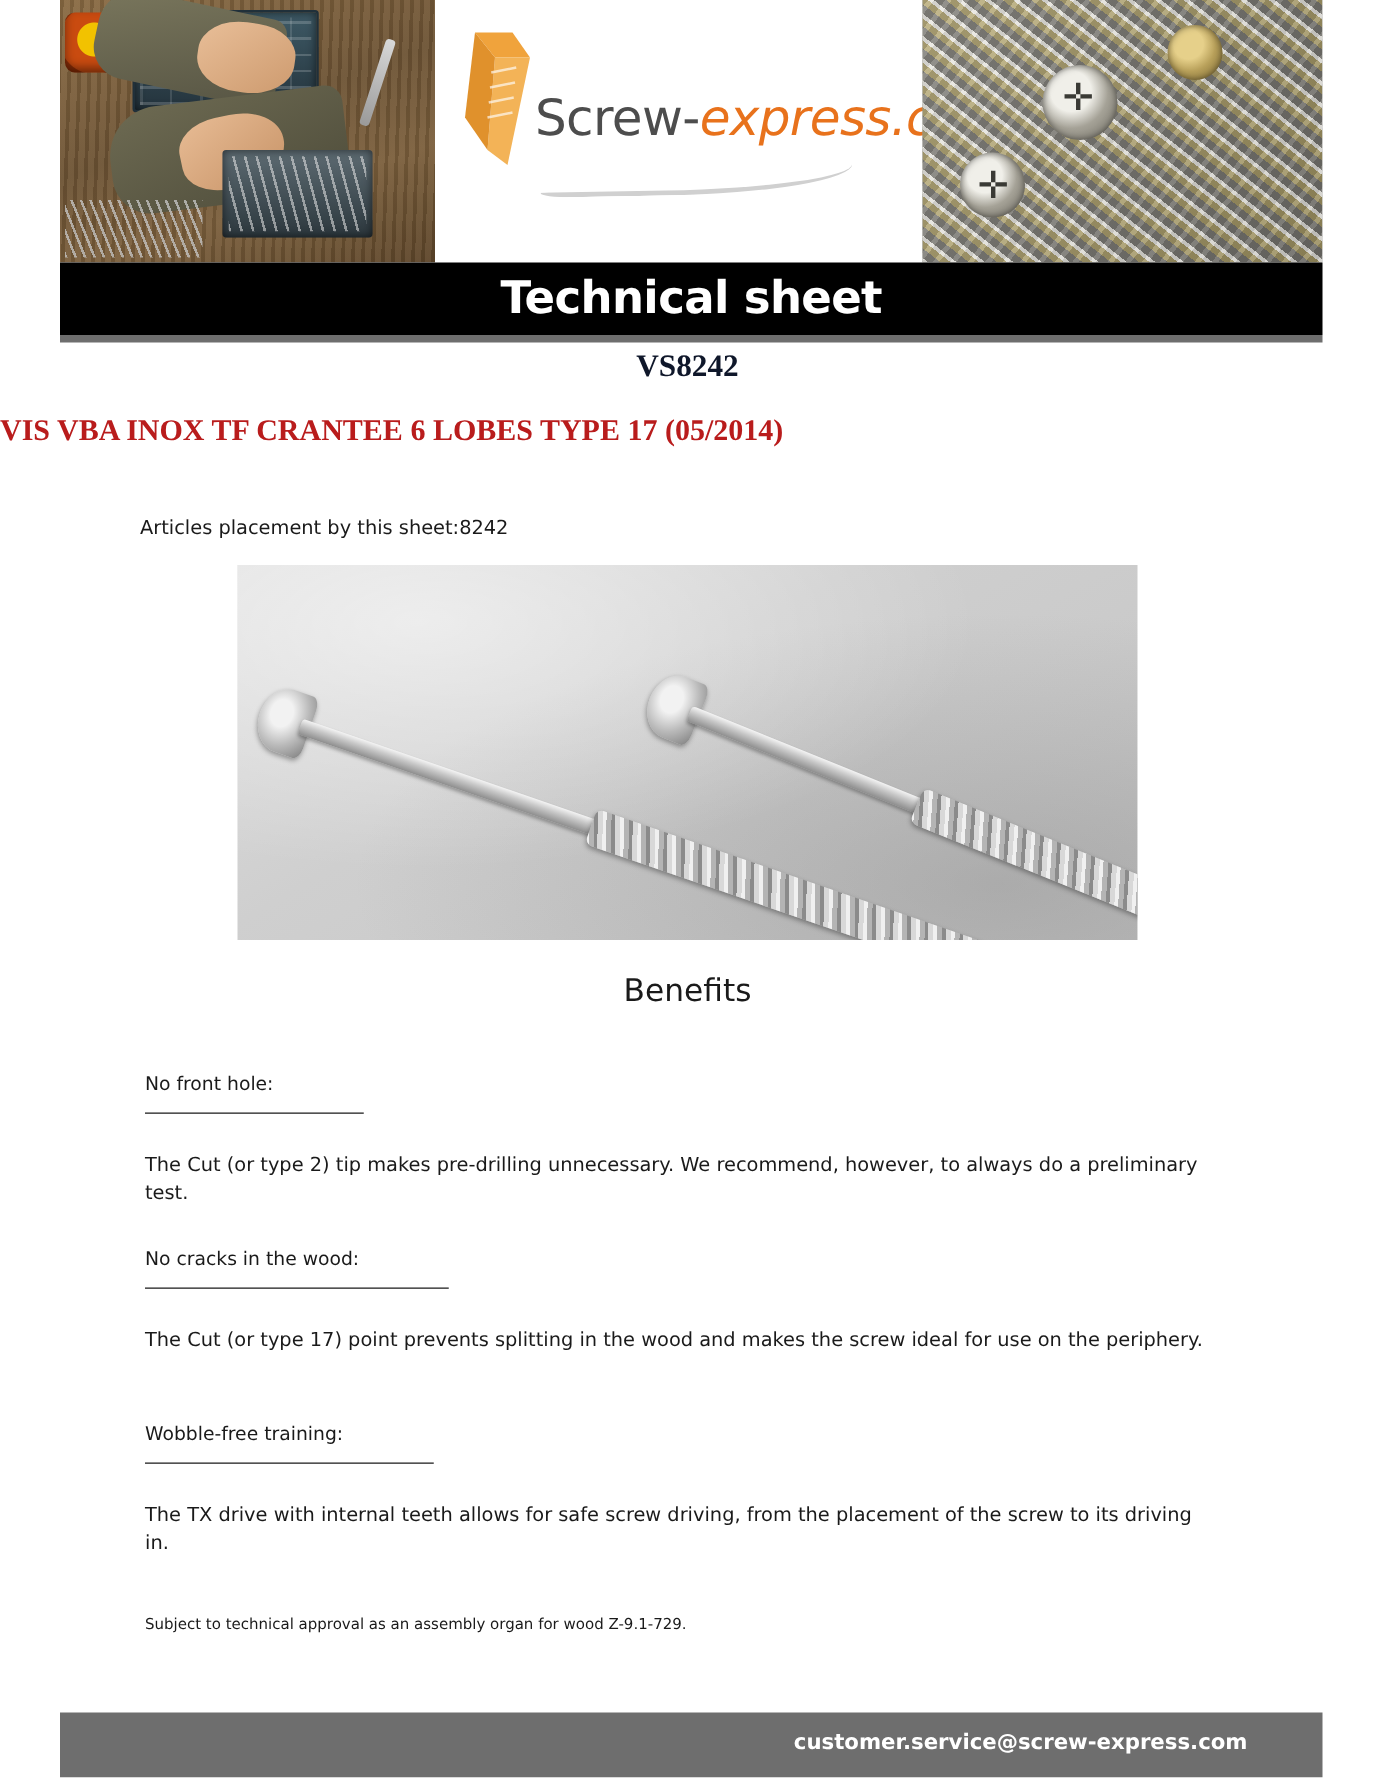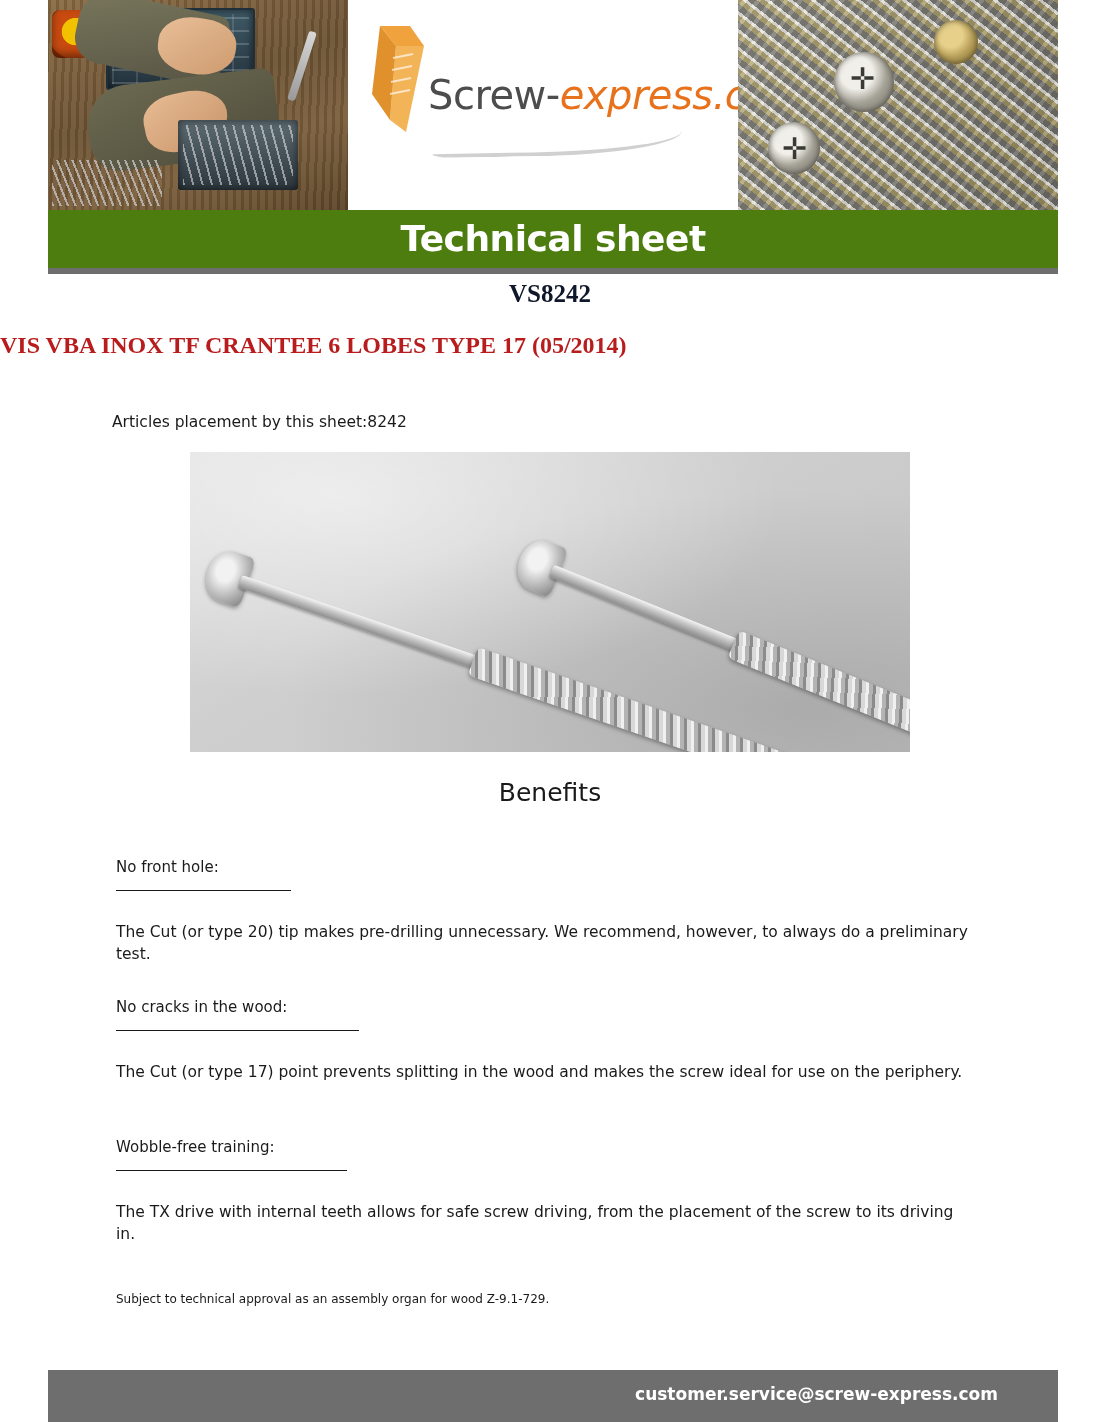--- a/index.html
+++ b/index.html
@@ -175,21 +175,21 @@
     position:absolute; color:#3a3a35; font-size:30px; line-height:1;
   }
 
   
   .banner {
     position: absolute;
     left: 48px;
     top: 210px;
     width: 1010px;
     height: 58px;
-    background: #4d7c0f;
+    background: #000000;
   }
   .banner-title {
     position: absolute;
     left: 0; right: 0; top: 8px;
     text-align: center;
     font-family: "DejaVu Sans", sans-serif;
     font-weight: bold;
     font-size: 36px;
     color: #ffffff;
     letter-spacing: -0.5px;
@@ -441,21 +441,21 @@
     <div class="shank" style="width:200px;"></div>
     <div class="thread" style="left:230px;width:290px;"></div>
 
   </div>
 </div>
 
 <div class="benefits-heading">Benefits</div>
 
 <div class="section sec1">
   <span class="sec-label">No front hole:</span>
-  <div class="sec-body">The Cut (or type 20) tip makes pre-drilling unnecessary. We recommend, however, to always do a preliminary test.</div>
+  <div class="sec-body">The Cut (or type 2) tip makes pre-drilling unnecessary. We recommend, however, to always do a preliminary test.</div>
 </div>
 
 <div class="section sec2">
   <span class="sec-label">No cracks in the wood:</span>
   <div class="sec-body">The Cut (or type 17) point prevents splitting in the wood and makes the screw ideal for use on the periphery.</div>
 </div>
 
 <div class="section sec3">
   <span class="sec-label">Wobble-free training:</span>
   <div class="sec-body">The TX drive with internal teeth allows for safe screw driving, from the placement of the screw to its driving in.</div>

